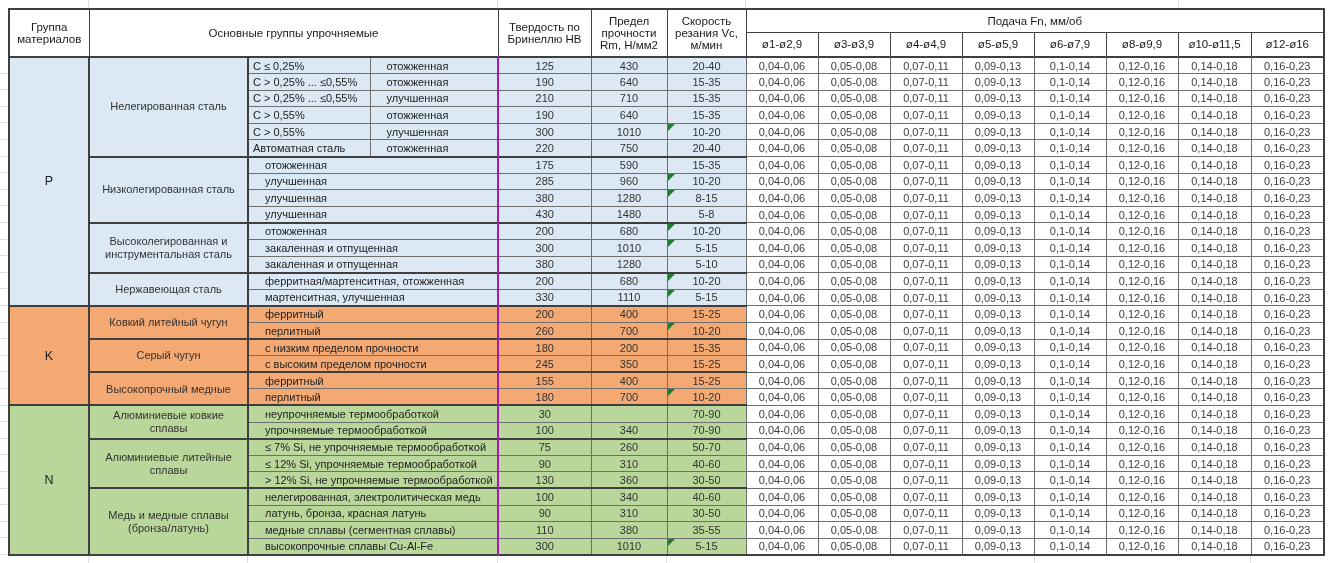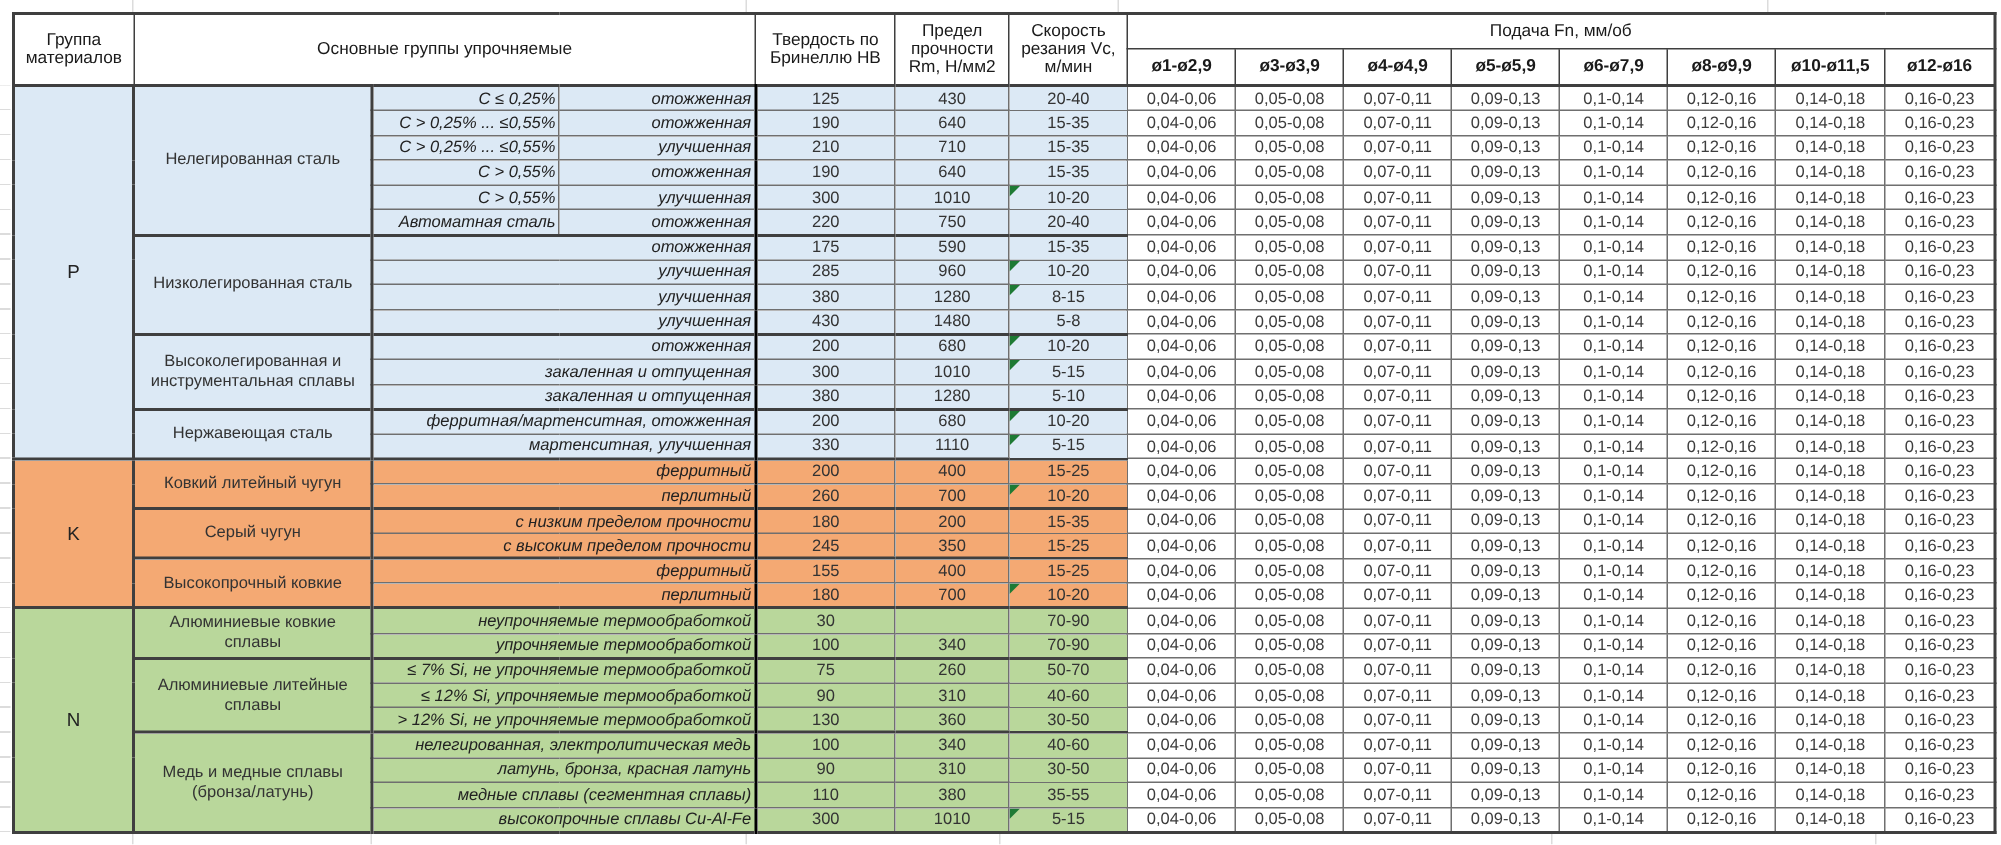--- a/index.html
+++ b/index.html
@@ -6,36 +6,36 @@
   html,body { width:1334px; height:563px; background:#fff; overflow:hidden;
               font-family:"Liberation Sans", sans-serif; position:relative; }
 
   table { position:absolute; left:8px; top:8px; border-collapse:collapse;
           table-layout:fixed; border:2px solid #3f3f3f; }
 
   thead th { border:1px solid #3f3f3f; background:#fff; font-weight:normal;
              font-size:11.5px; color:#1a1a1a; text-align:center; vertical-align:middle;
              padding:1px 2px; }
   thead tr.h1 th { height:23px; }
-  thead tr.h2 th { height:25px; font-weight:bold; font-size:11.5px;margin-left:15px; }
+  thead tr.h2 th { height:25px; font-weight:normal; font-size:11.5px;margin-left:15px; }
   thead { border-bottom:2px solid #3f3f3f; }
 
   tbody td { border:1px solid #6f6f6f; height:16.6px; font-size:11px; color:#333;
              text-align:center; vertical-align:middle; padding:0 2px;
              overflow:hidden; white-space:nowrap; }
   tbody td.feed { background:#fff; color:#3d3d3d; }
   tr.band-P td:not(.feed) { background:var(--c-p); }
   tr.band-K td:not(.feed) { background:var(--c-k); }
   tr.band-N td:not(.feed) { background:var(--c-n); }
 
   td.group-cell { font-size:12.5px; color:#222; border-right:2px solid #3f3f3f; }
   td.sub-cell   { white-space:normal; line-height:1.15; font-size:11px;
                   border-right:2px solid #3f3f3f; padding:0 9px; }
-  td.detail { text-align:right; padding-left:4px; color:#222;font-style:italic; }
-  td.v2r { border-right:2px solid #000000;padding-left:16px; }
+  td.detail { text-align:left; padding-left:4px; color:#222; }
+  td.v2r { border-right:2px solid #a21caf;padding-left:16px; }
   tr.sub-start td:not(.feed) { border-top:2px solid #3f3f3f; }
   td.vc { position:relative;margin-left:32px; }
 
   .corner { position:absolute; top:0; left:0; width:0; height:0;
             border-top:7px solid var(--c-flag); border-right:7px solid transparent; }
 
   .stub-left { position:absolute; left:0; top:57px; width:7px; height:498px;
       background:repeating-linear-gradient(to bottom,
         transparent 0, transparent 15.6px, #dcdcdc 15.6px, #dcdcdc 16.6px); }
   .stub-v { position:absolute; width:1px; height:8px; background:#dcdcdc; }
@@ -237,21 +237,21 @@
         <td class="feed">0,04-0,06</td>
         <td class="feed">0,05-0,08</td>
         <td class="feed">0,07-0,11</td>
         <td class="feed">0,09-0,13</td>
         <td class="feed">0,1-0,14</td>
         <td class="feed">0,12-0,16</td>
         <td class="feed">0,14-0,18</td>
         <td class="feed">0,16-0,23</td>
       </tr>
       <tr class="band-P sub-start">
-        <td class="sub-cell" rowspan="3">Высоколегированная и инструментальная сплавы</td>
+        <td class="sub-cell" rowspan="3">Высоколегированная и инструментальная сталь</td>
         <td class="detail v2r" colspan="2">отожженная</td>
         <td>200</td>
         <td>680</td>
         <td class="vc">10-20<span class="corner"></span></td>
         <td class="feed">0,04-0,06</td>
         <td class="feed">0,05-0,08</td>
         <td class="feed">0,07-0,11</td>
         <td class="feed">0,09-0,13</td>
         <td class="feed">0,1-0,14</td>
         <td class="feed">0,12-0,16</td>
@@ -368,21 +368,21 @@
         <td class="feed">0,04-0,06</td>
         <td class="feed">0,05-0,08</td>
         <td class="feed">0,07-0,11</td>
         <td class="feed">0,09-0,13</td>
         <td class="feed">0,1-0,14</td>
         <td class="feed">0,12-0,16</td>
         <td class="feed">0,14-0,18</td>
         <td class="feed">0,16-0,23</td>
       </tr>
       <tr class="band-K sub-start">
-        <td class="sub-cell" rowspan="2">Высокопрочный ковкие</td>
+        <td class="sub-cell" rowspan="2">Высокопрочный медные</td>
         <td class="detail v2r" colspan="2">ферритный</td>
         <td>155</td>
         <td>400</td>
         <td class="vc">15-25</td>
         <td class="feed">0,04-0,06</td>
         <td class="feed">0,05-0,08</td>
         <td class="feed">0,07-0,11</td>
         <td class="feed">0,09-0,13</td>
         <td class="feed">0,1-0,14</td>
         <td class="feed">0,12-0,16</td>

